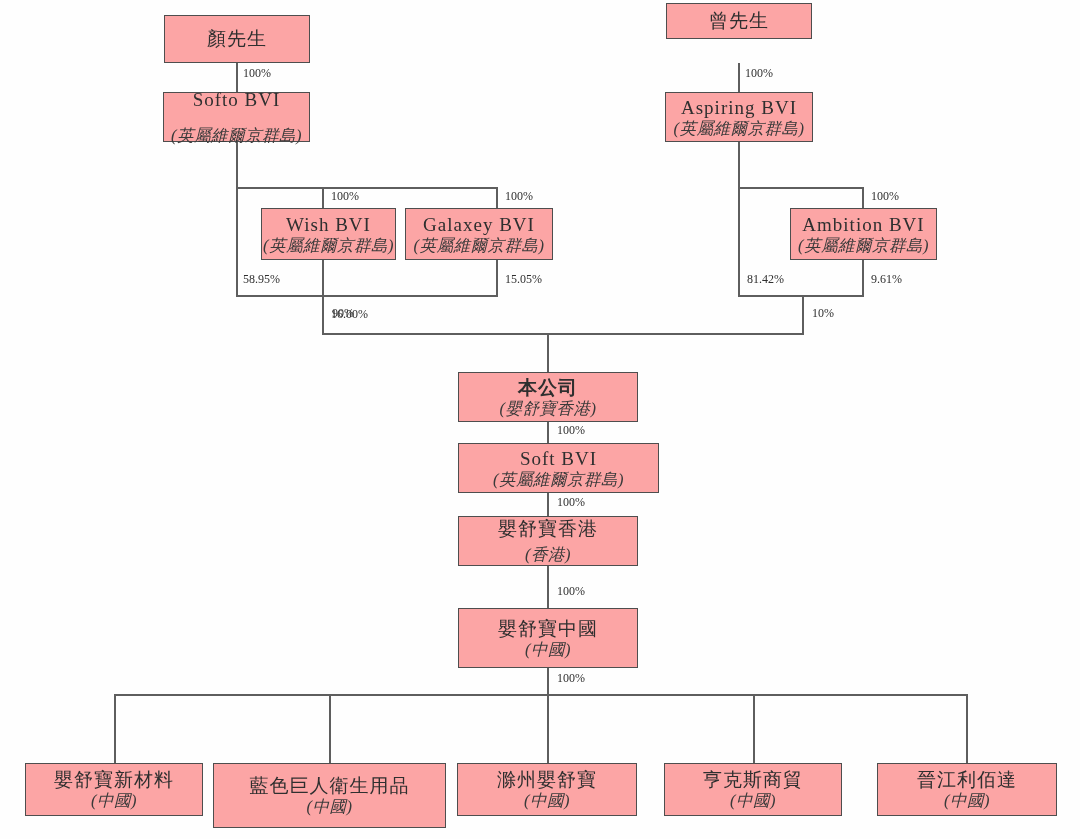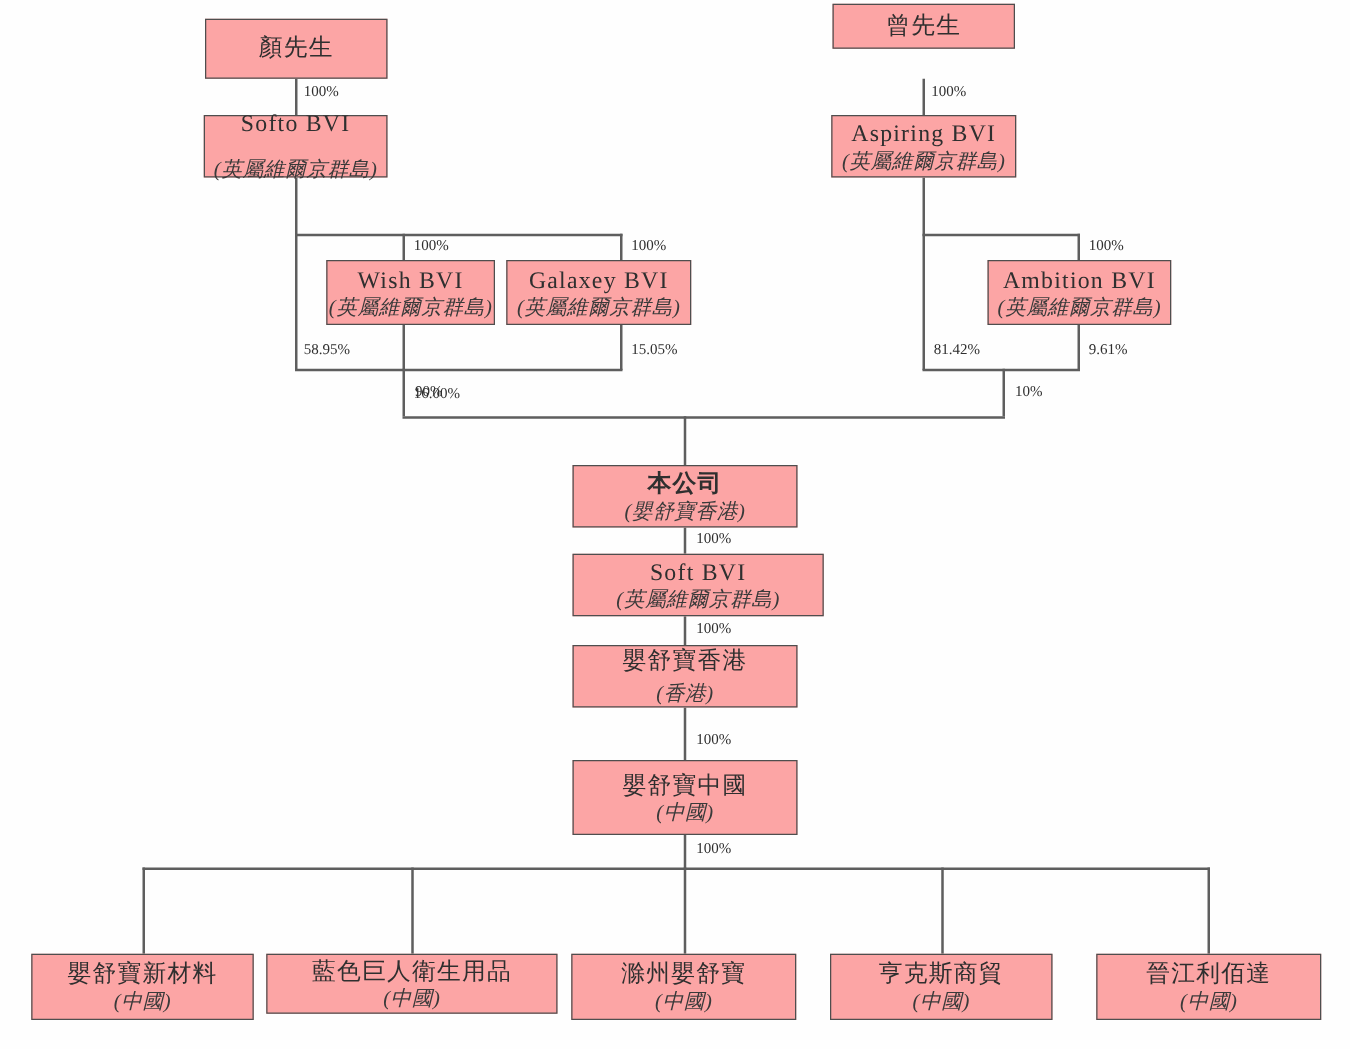--- a/index.html
+++ b/index.html
@@ -135,21 +135,21 @@
   </div>
   <div class="node" style="left:458px;top:608px;width:180px;height:60px;">
     <div class="t">嬰舒寶中國</div>
     <div class="s">(中國)</div>
   </div>
 
   <div class="node" style="left:25px;top:763px;width:178px;height:53px;">
     <div class="t">嬰舒寶新材料</div>
     <div class="s">(中國)</div>
   </div>
-  <div class="node" style="left:213px;top:763px;width:233px;height:48px;">
+  <div class="node" style="left:213px;top:763px;width:233px;height:65px;">
     <div class="t">藍色巨人衛生用品</div>
     <div class="s">(中國)</div>
   </div>
   <div class="node" style="left:457px;top:763px;width:180px;height:53px;">
     <div class="t">滁州嬰舒寶</div>
     <div class="s">(中國)</div>
   </div>
   <div class="node" style="left:664px;top:763px;width:178px;height:53px;">
     <div class="t">亨克斯商貿</div>
     <div class="s">(中國)</div>

